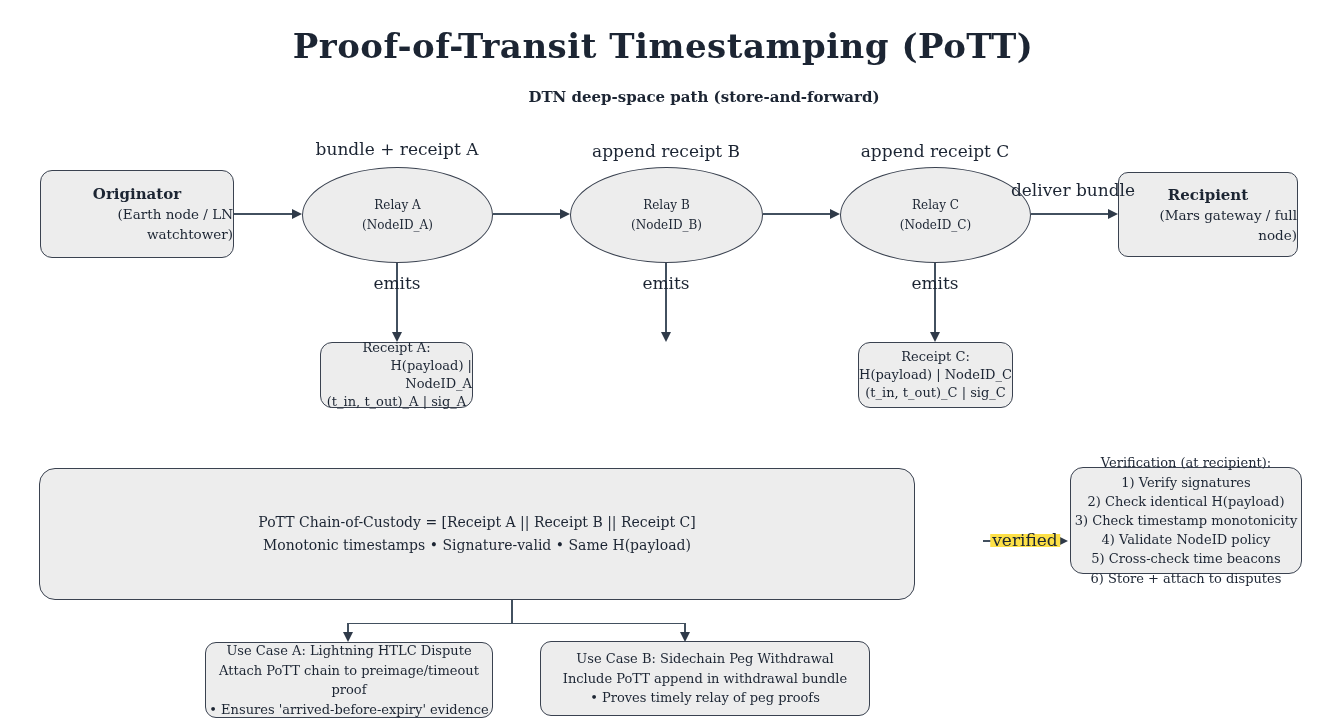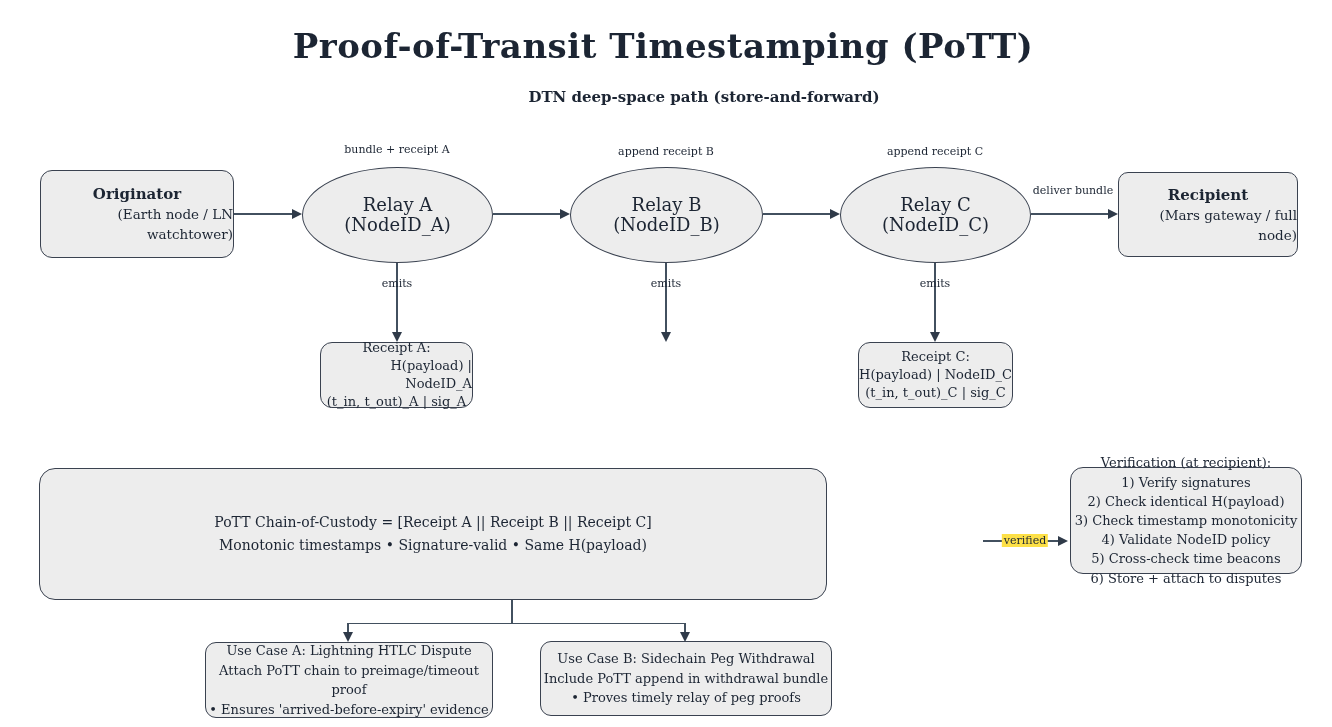--- a/index.html
+++ b/index.html
@@ -39,27 +39,27 @@
     border: 1.5px solid var(--node-border, #3a4250);
     display: flex;
     flex-direction: column;
     align-items: center;
     justify-content: center;
     text-align: center;
     font-size: 13.5px;
     line-height: 20px;
   }
   .rounded { border-radius: 12px; text-align: right; }
-  .ellipse { border-radius: 50%; font-size: 18px; }
+  .ellipse { border-radius: 50%; font-size: 12px; }
   .smalltext { font-size: 13px; line-height: 18px; }
   .bold { font-weight: bold; font-size: 15px; }
   .edge-label {
     position: absolute;
     text-align: center;
-    font-size: 11px;
+    font-size: 17px;
     line-height: 13px;
     white-space: nowrap;
     transform: translateX(-50%);
   }
   .hline, .vline { position: absolute; background: var(--edge, #42505f); }
   .hline { height: 1.5px; }
   .vline { width: 1.5px; }
   .arrow-right {
     position: absolute; width: 0; height: 0;
     border-top: 5px solid transparent;
@@ -145,21 +145,21 @@
     <div>(t_in, t_out)_A | sig_A</div>
   </div>
 
 
   <div class="node rounded smalltext" style="left:858px; top:342px; width:155px; height:66px;">
     <div>Receipt C:</div>
     <div>H(payload) | NodeID_C</div>
     <div>(t_in, t_out)_C | sig_C</div>
   </div>
 
-  <div class="node chainbox" style="left:39px; top:468px; width:788px; height:132px;">
+  <div class="node chainbox" style="left:39px; top:468px; width:876px; height:132px;">
     <div>PoTT Chain-of-Custody = [Receipt A || Receipt B || Receipt C]</div>
     <div>Monotonic timestamps • Signature-valid • Same H(payload)</div>
   </div>
 
   <div class="hline" style="left:983px; top:540px; width:77px;"></div>
   <div class="arrow-right" style="left:1058px; top:536px;"></div>
   <div class="edge-label onwhite" style="left:1025px; top:534px;">verified</div>
 
   <div class="node verif" style="left:1070px; top:467px; width:232px; height:107px;">
     <div>Verification (at recipient):</div>
@@ -177,19 +177,19 @@
   <div class="arrow-down" style="left:343px; top:632px;"></div>
   <div class="vline" style="left:684px; top:623px; height:11px;"></div>
   <div class="arrow-down" style="left:680px; top:632px;"></div>
 
   <div class="node usecase" style="left:205px; top:642px; width:288px; height:76px;">
     <div>Use Case A: Lightning HTLC Dispute</div>
     <div>Attach PoTT chain to preimage/timeout proof</div>
     <div>• Ensures 'arrived-before-expiry' evidence</div>
   </div>
 
-  <div class="node usecase" style="left:540px; top:641px; width:292px; height:75px;">
+  <div class="node usecase" style="left:540px; top:641px; width:330px; height:75px;">
     <div>Use Case B: Sidechain Peg Withdrawal</div>
     <div>Include PoTT append in withdrawal bundle</div>
     <div>• Proves timely relay of peg proofs</div>
   </div>
 
 </div>
 
 </body></html>

